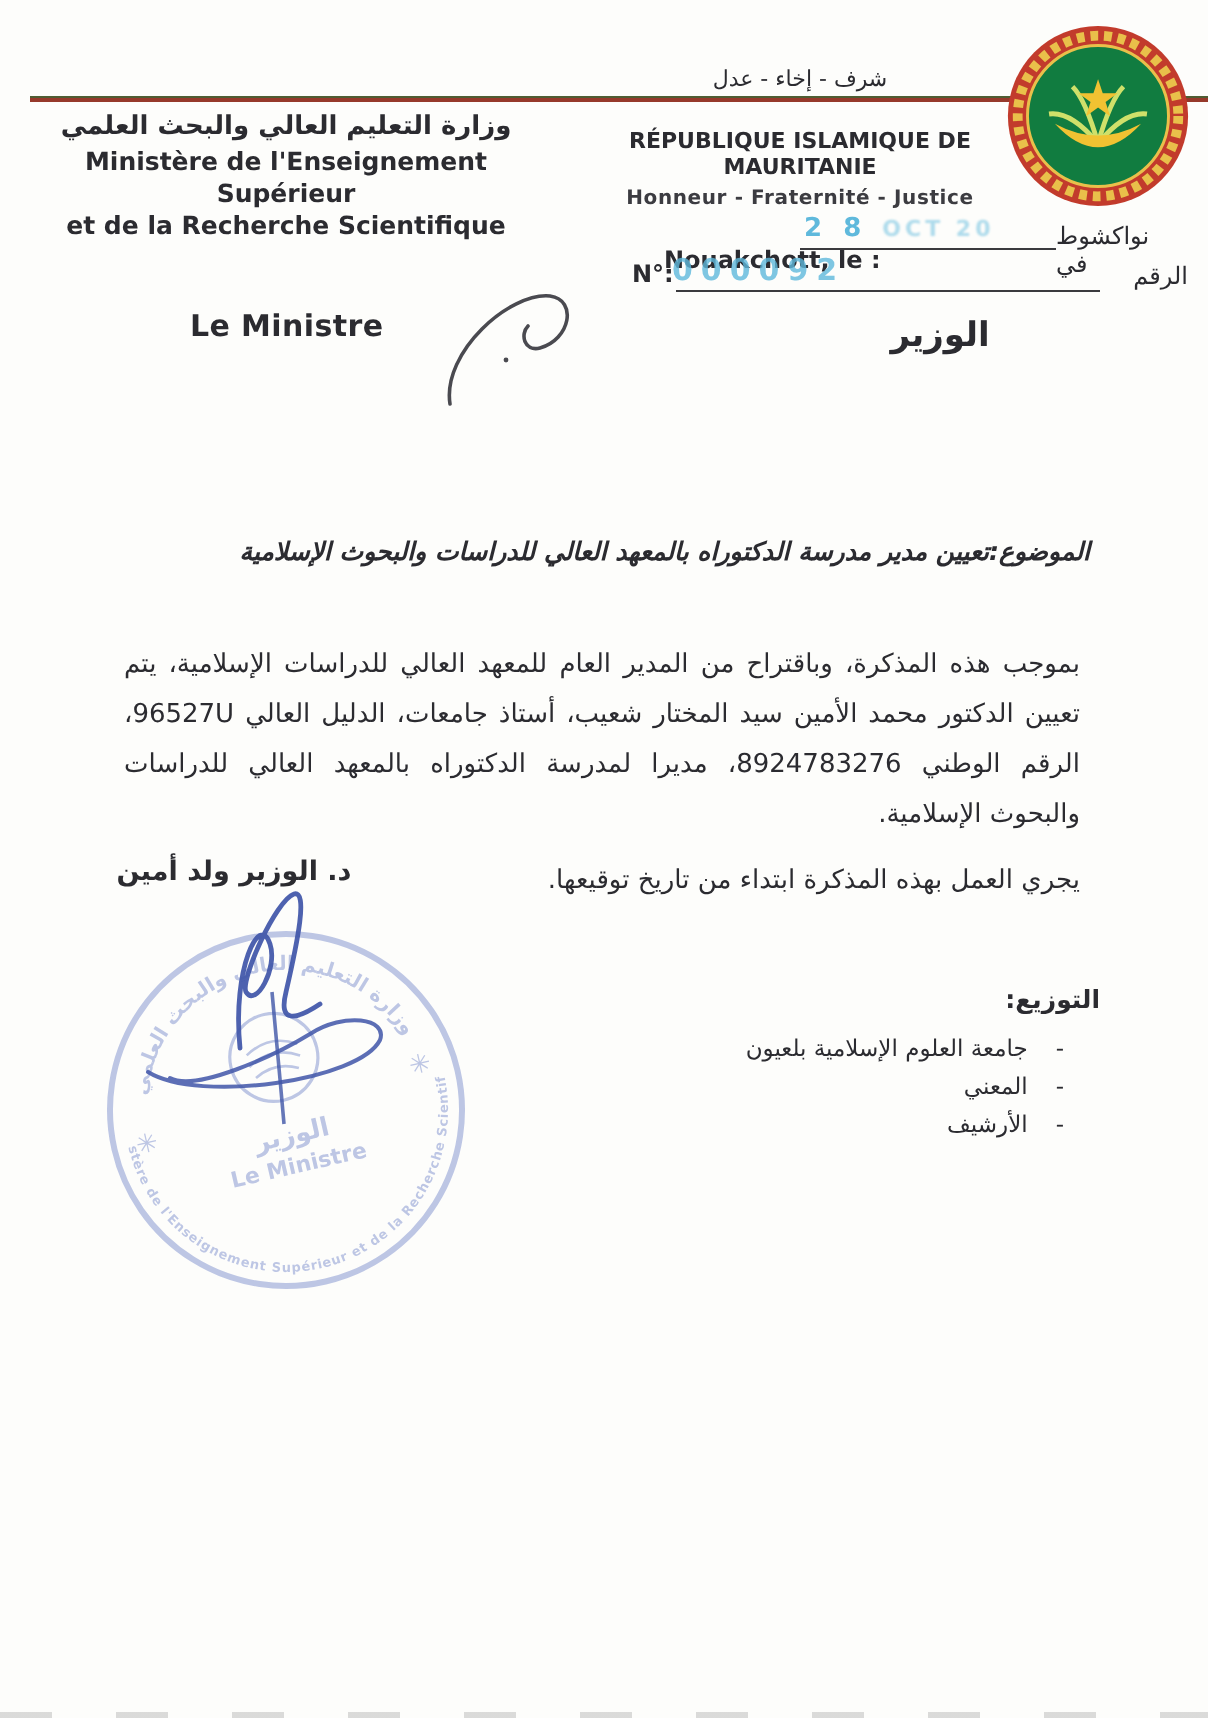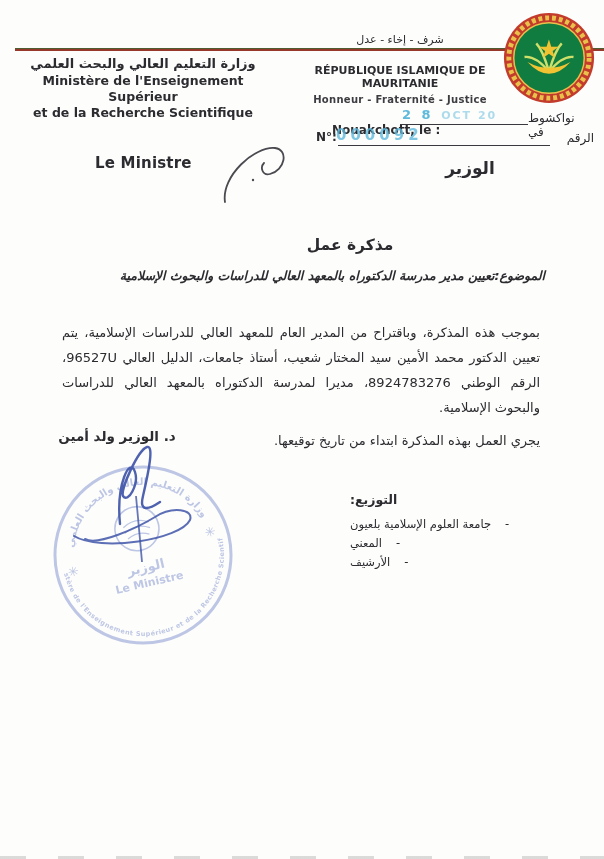--- a/index.html
+++ b/index.html
@@ -50,21 +50,21 @@
   .body-text p{margin:0;}
   .body-text .p2{margin-top:8px;text-align:right;}
 
   
   .sig-name{left:50px;top:428px;width:134px;font-size:13.5px;font-weight:bold;direction:rtl;}
   .round-stamp{left:48px;top:460px;width:190px;height:190px;opacity:.55;
     transform:rotate(-13deg);z-index:1;}
   .sig-ink{left:58px;top:440px;width:180px;height:130px;z-index:3;}
 
   
-  .distribution{left:350px;top:492px;width:200px;direction:rtl;text-align:left;}
+  .distribution{left:350px;top:492px;width:200px;direction:rtl;text-align:right;}
   .dist-heading{font-size:12.5px;font-weight:bold;margin-bottom:8px;}
   .dist-item{font-size:11.5px;line-height:19px;padding-right:18px;}
   .dist-item .dash{display:inline-block;margin-left:14px;}
 
   
   .scan-edge{left:0;right:0;bottom:0;height:3px;opacity:.35;
     background:repeating-linear-gradient(90deg,#9a9a9a 0 26px,transparent 26px 58px);}
 </style>
 </head>
 <body>
@@ -111,21 +111,20 @@
 
   <div class="abs le-ministre">Le Ministre</div>
   <div class="abs paraph">
     <svg viewBox="0 0 84 84" width="84" height="84">
       <path d="M12,64 C8,38 42,8 62,10 C76,12 72,32 57,36 C49,38 47,29 51,25" fill="none" stroke="#4a4a50" stroke-width="1.8" stroke-linecap="round"></path>
       <circle cx="40" cy="42" r="1.2" fill="#4a4a50"></circle>
     </svg>
   </div>
   <div class="abs minister-ar ctr">الوزير</div>
 
-  <div class="abs doc-title ctr">مذكرة عمل</div>
   <div class="abs subject">الموضوع:تعيين مدير مدرسة الدكتوراه بالمعهد العالي للدراسات والبحوث الإسلامية</div>
 
   <div class="abs body-text">
     <p>بموجب هذه المذكرة، وباقتراح من المدير العام للمعهد العالي للدراسات الإسلامية، يتم تعيين الدكتور محمد الأمين سيد المختار شعيب، أستاذ جامعات، الدليل العالي 96527U، الرقم الوطني 8924783276، مديرا لمدرسة الدكتوراه بالمعهد العالي للدراسات والبحوث الإسلامية.</p>
     <p class="p2">يجري العمل بهذه المذكرة ابتداء من تاريخ توقيعها.</p>
   </div>
 
   <div class="abs sig-name ctr">د. الوزير ولد أمين</div>
 
   <div class="abs round-stamp">

